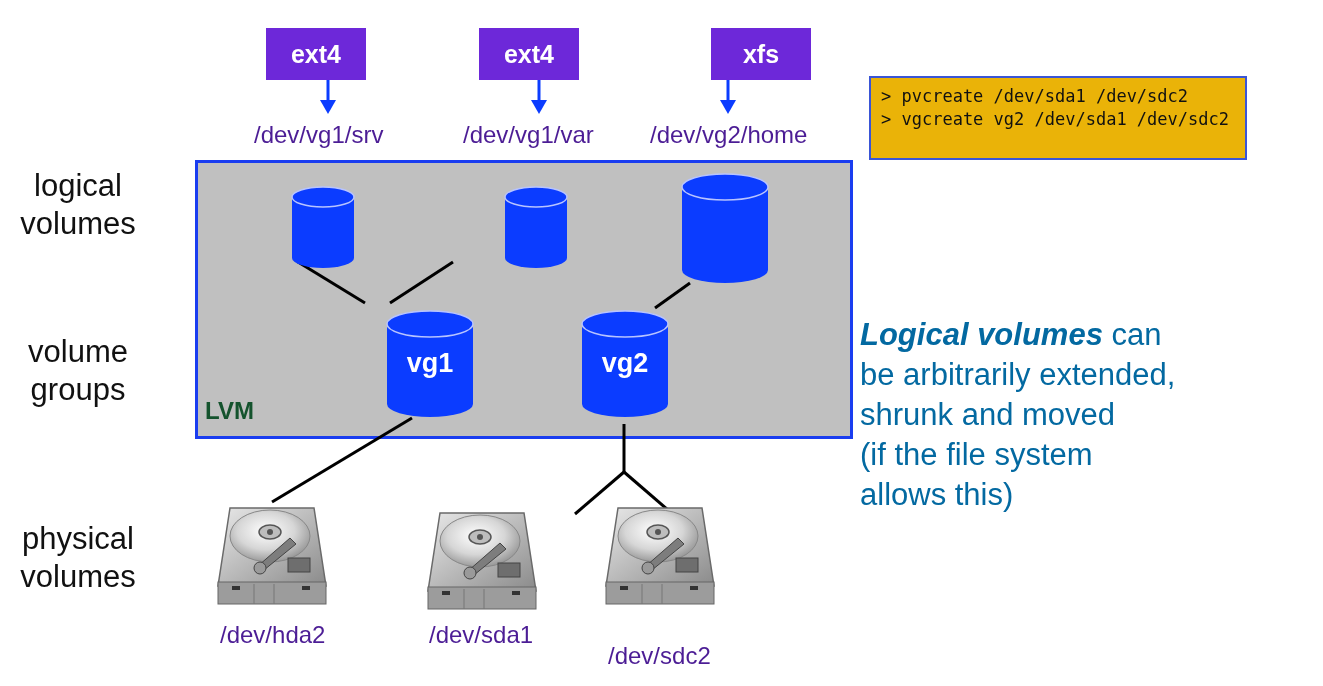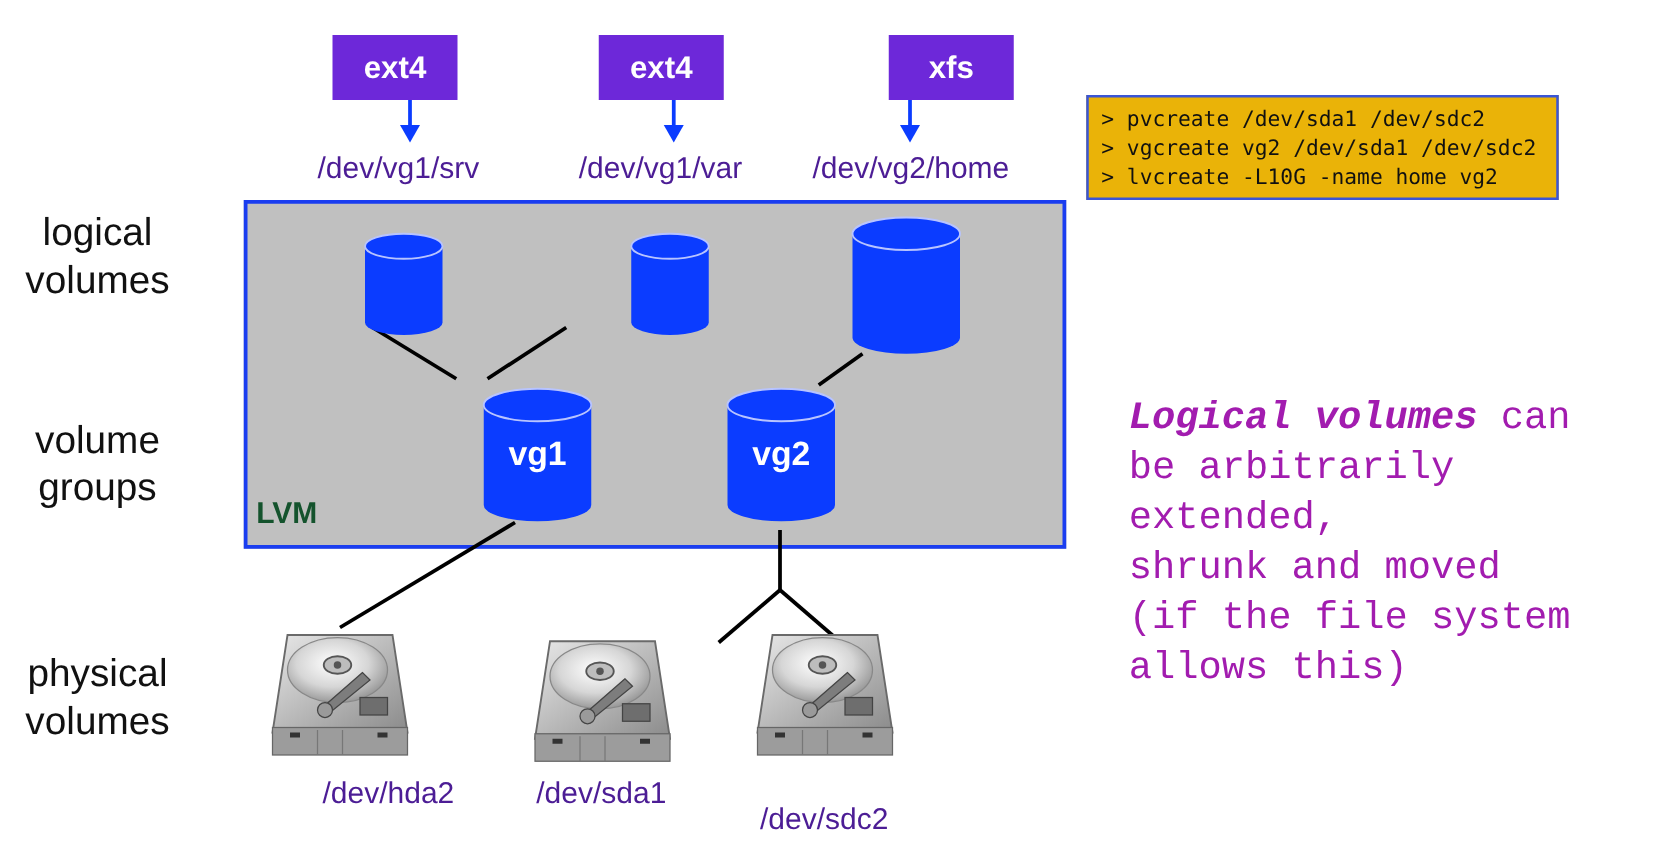--- a/index.html
+++ b/index.html
@@ -9,21 +9,21 @@
   .fs-box { position: absolute; background: #6d28d9; color: #fff; font-weight: bold; font-size: 25px;
             width: 100px; height: 52px; display: flex; align-items: center; justify-content: center; }
   .dev-path { position: absolute; font-size: 24px; color: #4c1d95; white-space: nowrap; }
   .lvm-box { position: absolute; left: 195px; top: 160px; width: 658px; height: 279px;
              background: #c0c0c0; border: 3px solid #1a3df0; box-sizing: border-box; }
   .lvm-label { position: absolute; left: 205px; top: 397px; font-size: 24px; font-weight: bold; color: #14532d; }
   .cmd-box { position: absolute; left: 869px; top: 76px; width: 378px; height: 84px;
              border: 2px solid #3a55d6; box-sizing: border-box; background: #eab308;
              padding: 7px 0 0 10px; font-family: "DejaVu Sans Mono", monospace; font-size: 17px; line-height: 23px; color: #111; }
   .cmd-line { white-space: pre; }
-  .desc { position: absolute; left: 903px; top: 315px; font-size: 31px; line-height: 40px; color: #a21caf; width: 410px; font-family: Liberation Mono, monospace; }
+  .desc { position: absolute; left: 860px; top: 315px; font-size: 31px; line-height: 40px; color: #0369a1; width: 410px; }
   .desc b { font-style: italic; font-weight: bold; }
   svg { position: absolute; left: 0; top: 0; }
   .cyl-label { font-family: "Liberation Sans", sans-serif; font-weight: bold; font-size: 27px; fill: #fff; }
 </style>
 </head>
 <body>
 
 <div class="row-label" style="left:-12px; top:167px;">
   <div>logical</div>
   <div>volumes</div>
@@ -157,28 +157,27 @@
       <path d="M72,30 L40,58 L46,62 L78,36 Z" fill="#7d7d7d" stroke="#444" stroke-width="1"></path>
       <circle cx="42" cy="60" r="6" fill="#9a9a9a" stroke="#444" stroke-width="1"></circle>
       <rect x="70" y="50" width="22" height="14" fill="#6e6e6e" stroke="#444" stroke-width="1"></rect>
       <rect x="14" y="78" width="8" height="4" fill="#333"></rect>
       <rect x="84" y="78" width="8" height="4" fill="#333"></rect>
     </g>
 </svg>
 
 <div class="lvm-label">LVM</div>
 
-<div class="dev-path" style="left:220px; top:621px;margin-left:38px;">/dev/hda2</div>
+<div class="dev-path" style="left:220px; top:621px;">/dev/hda2</div>
 <div class="dev-path" style="left:429px; top:621px;">/dev/sda1</div>
 <div class="dev-path" style="left:608px; top:621px;margin-top:21px;">/dev/sdc2</div>
 
 <div class="cmd-box">
   <div class="cmd-line">&gt; pvcreate /dev/sda1 /dev/sdc2</div>
   <div class="cmd-line">&gt; vgcreate vg2 /dev/sda1 /dev/sdc2</div>
-  <div class="cmd-line">&gt; lvcreate -L10G -name home vg2</div>
 </div>
 
 <div class="desc">
   <div><b>Logical volumes</b><span> can</span></div>
   <div>be arbitrarily extended,</div>
   <div>shrunk and moved</div>
   <div>(if the file system</div>
   <div>allows this)</div>
 </div>
 

